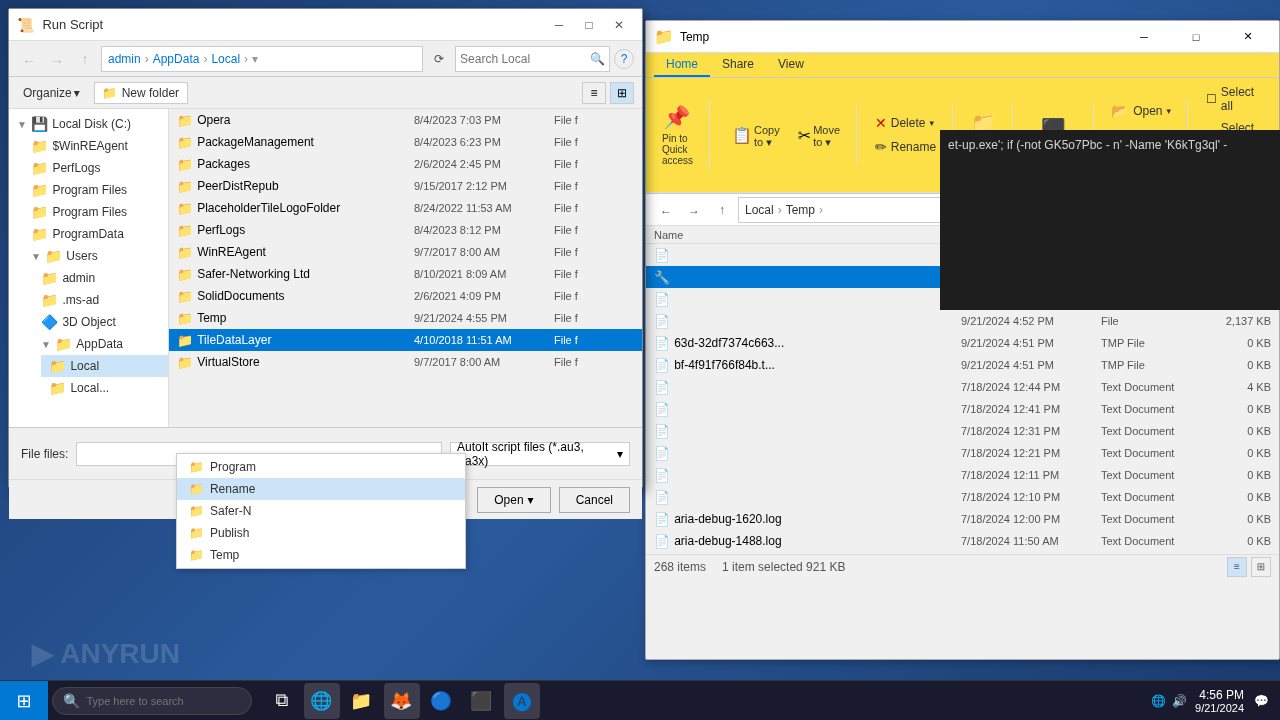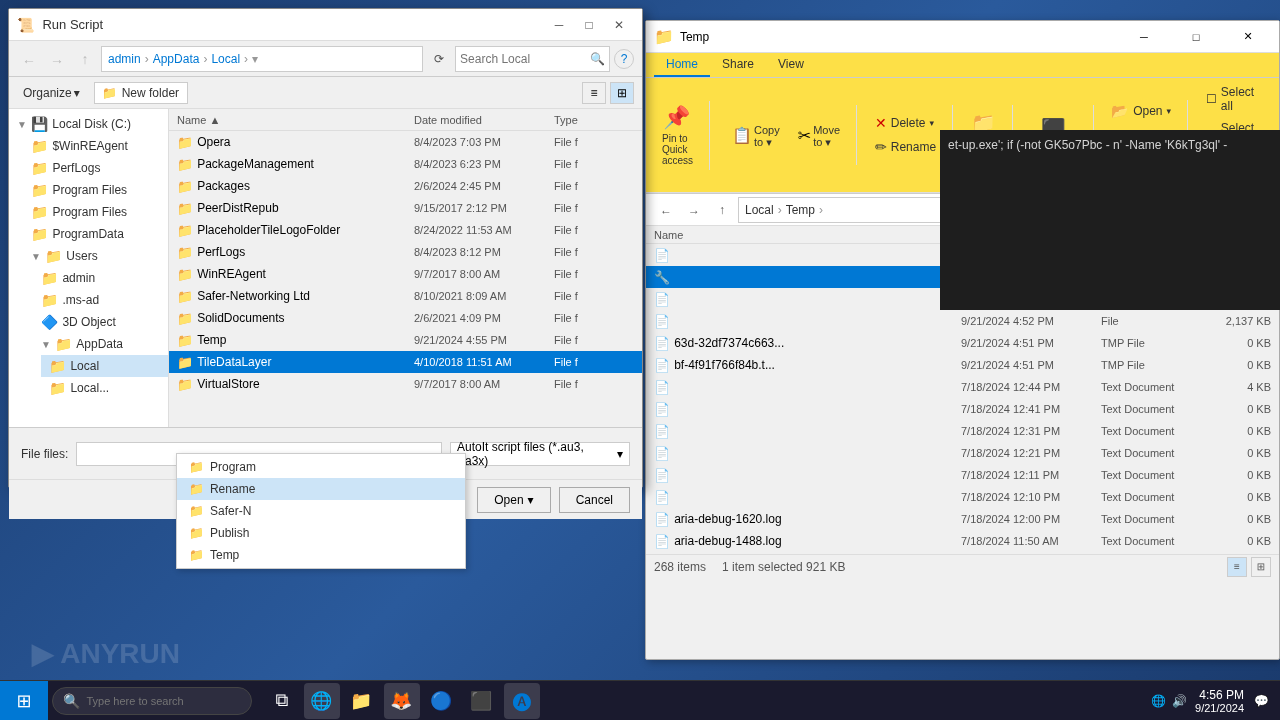--- a/index.html
+++ b/index.html
@@ -507,25 +507,20 @@
         <span>Local</span>
       </div>
       <div class="sidebar-item sidebar-indent3">
         <span class="sidebar-icon">📁</span>
         <span>Local...</span>
       </div>
     </div>
 
     <div style="flex:1;overflow-y:auto;display:flex;flex-direction:column;">
 
-      <div style="display:flex;align-items:center;background:#f0f0f0;border-bottom:1px solid #ddd;padding:2px 8px;height:22px;">
-        <div style="flex:1;font-size:11px;color:#555;">Name ▲</div>
-        <div style="width:140px;font-size:11px;color:#555;">Date modified</div>
-        <div style="width:80px;font-size:11px;color:#555;">Type</div>
-      </div>
 
       <div>
         <div class="file-row">
           <div class="file-name">
               <span class="file-icon">📁</span>
               <span>Opera</span>
             </div>
           <div class="file-date">8/4/2023 7:03 PM</div>
           <div style="width:80px;font-size:11px;color:#555;">File f</div>
         </div>

